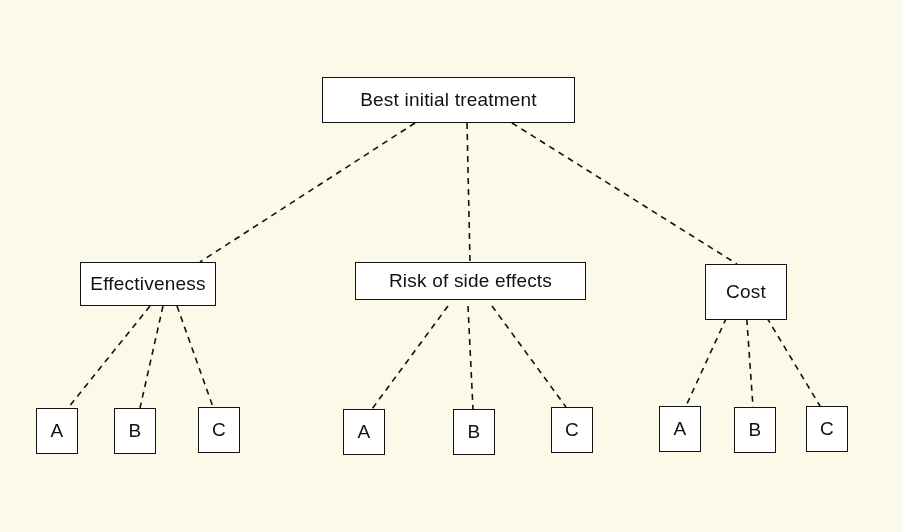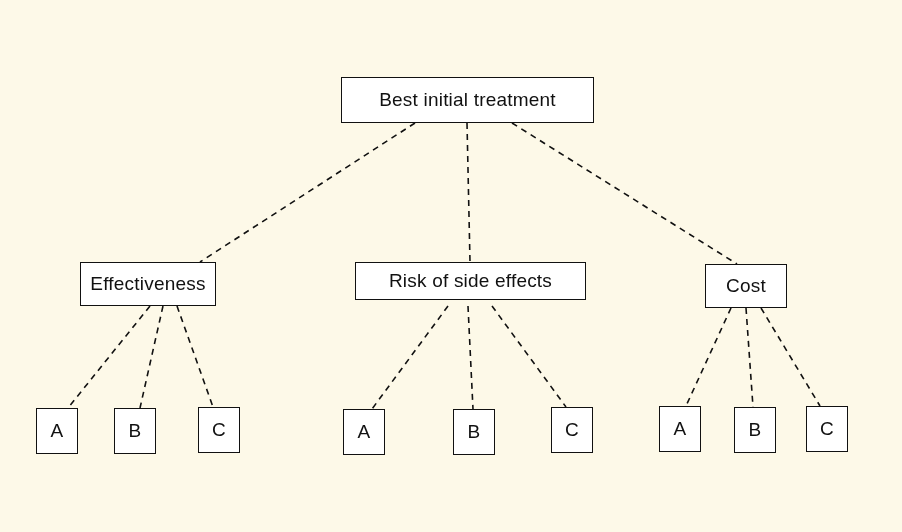--- a/index.html
+++ b/index.html
@@ -28,24 +28,24 @@
     display: flex;
     align-items: center;
     justify-content: center;
     background: #FFFFFF;
     border: 1.7px solid #111111;
     color: #111111;
     font-size: 19px;
     letter-spacing: 0.2px;
     white-space: nowrap;
   }
-  .node.root    { left: 341px; top: 77px;  width: 253px; height: 46px; text-align: right; }
+  .node.root    { left: 322px; top: 77px;  width: 253px; height: 46px; text-align: right; }
   .node.crit-0  { left: 80px;  top: 262px; width: 136px; height: 44px; }
   .node.crit-1  { left: 355px; top: 262px; width: 231px; height: 38px; }
-  .node.crit-2  { left: 705px; top: 264px; width: 82px;  height: 44px; }
+  .node.crit-2  { left: 705px; top: 264px; width: 82px;  height: 56px; }
   .node.leaf    { width: 42px; height: 46px; }
   .node.l-0-0 { left: 36px;  top: 408px; }
   .node.l-0-1 { left: 114px; top: 408px; }
   .node.l-0-2 { left: 198px; top: 407px; }
   .node.l-1-0 { left: 343px; top: 409px; }
   .node.l-1-1 { left: 453px; top: 409px; }
   .node.l-1-2 { left: 551px; top: 407px; }
   .node.l-2-0 { left: 659px; top: 406px; }
   .node.l-2-1 { left: 734px; top: 407px; }
   .node.l-2-2 { left: 806px; top: 406px; }

